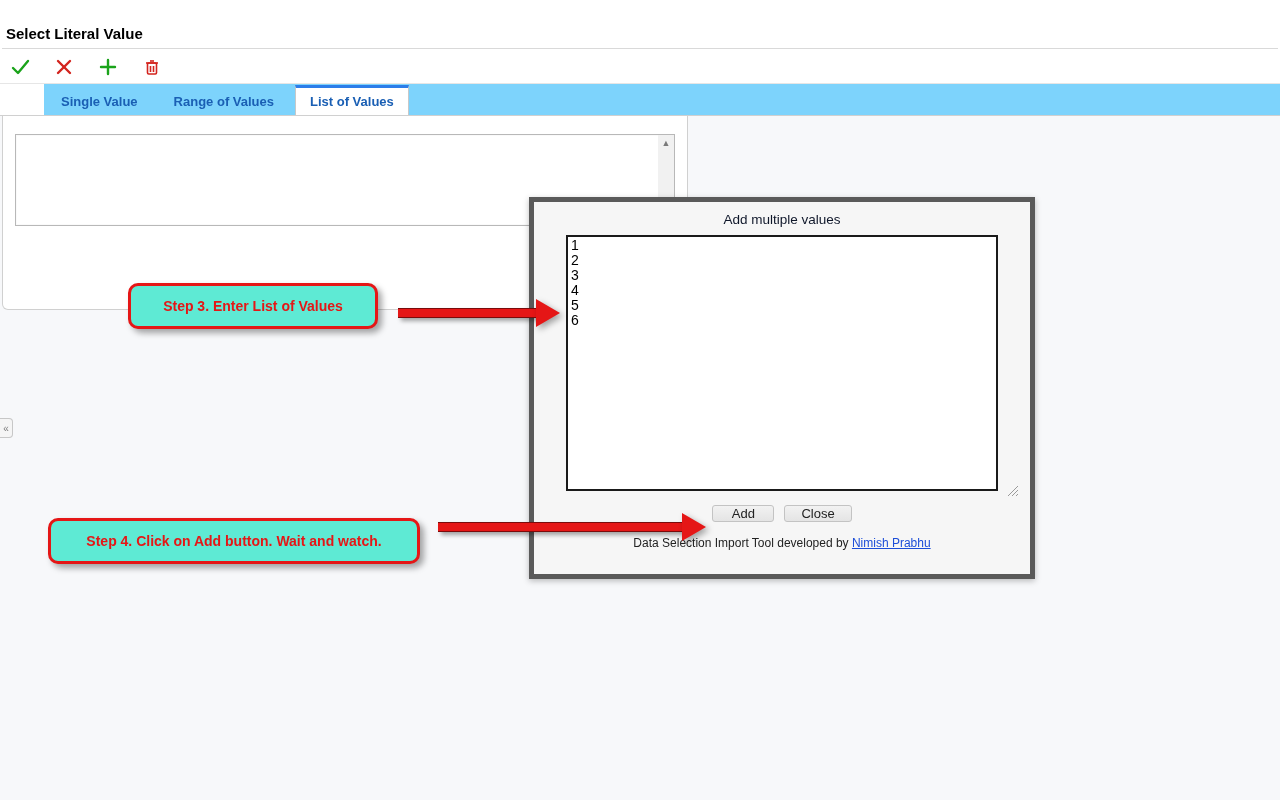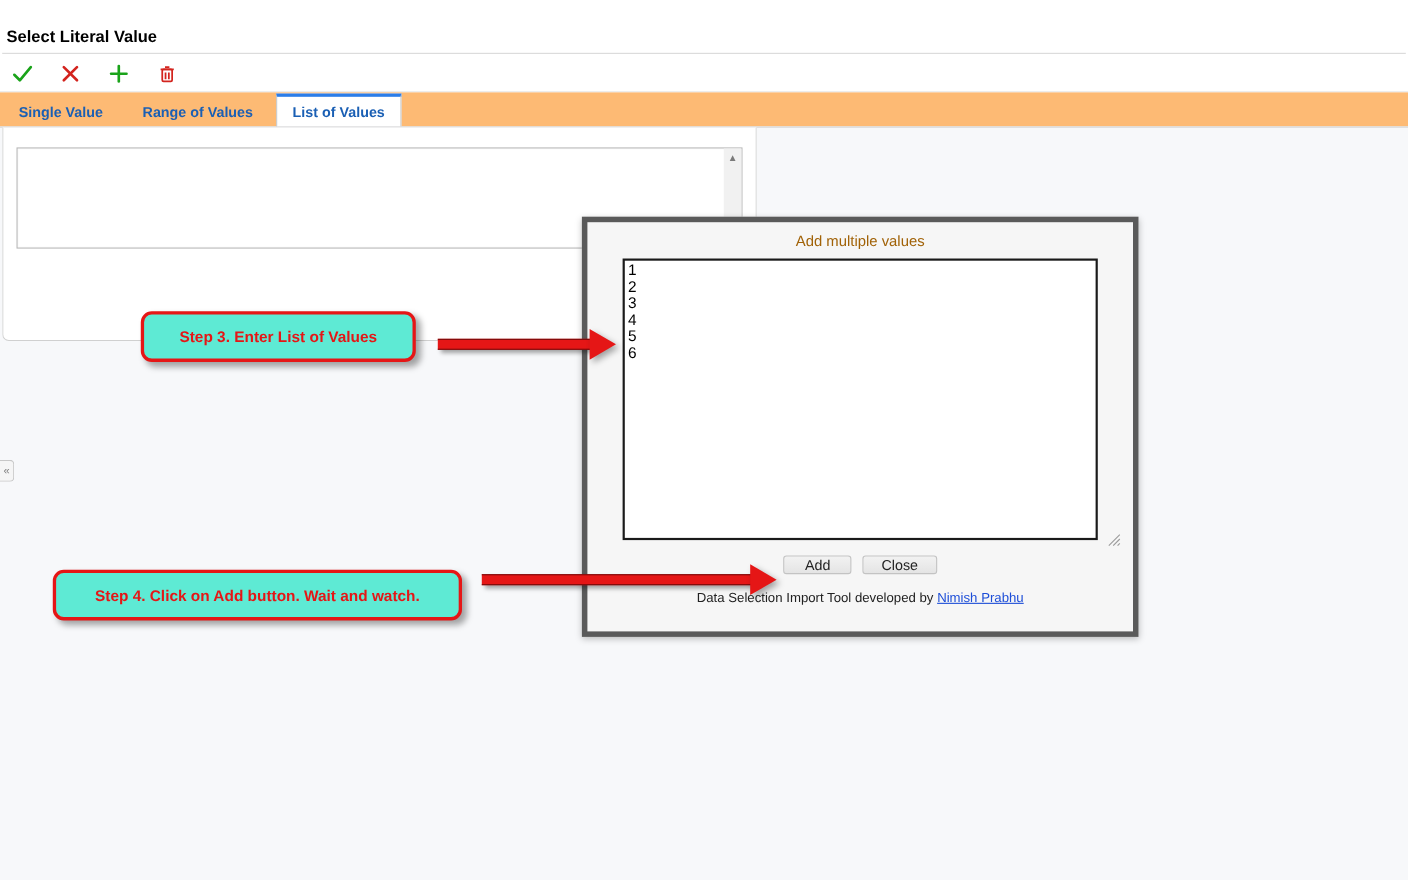--- a/index.html
+++ b/index.html
@@ -43,22 +43,23 @@
 
     .hr2 {
       border: none;
       border-top: 1px solid #e6e6e6;
     }
 
     .tabs-row {
       display: flex;
       align-items: flex-end;
       padding: 0 2px;
-      background: #fdba74;
+      background: #7dd3fc;
       gap: 0;
+      margin-left: 44px;
     }
     .tab {
       padding: 6px 14px 6px 14px;
       font-size: 13px;
       font-weight: bold;
       color: #1a5fb4;
       cursor: pointer;
       border: 1px solid transparent;
       position: relative;
       top: 1px;
@@ -173,21 +174,21 @@
       height: 382px;
       border: 5px solid #5a5a5a;
       background: #f6f6f6;
       display: flex;
       flex-direction: column;
       box-shadow: 0 2px 6px rgba(0,0,0,0.25);
     }
     .modal-title {
       text-align: center;
       font-size: 13.5px;
-      color: #a16207;
+      color: #0f172a;
       padding: 10px 0 8px 0;
     }
     .modal-textarea {
       margin: 0 32px;
       border: 2px solid #1a1a1a;
       background: #fff;
       height: 256px;
       padding: 1px 3px;
       font-family: Arial, Helvetica, sans-serif;
       font-size: 14px;

